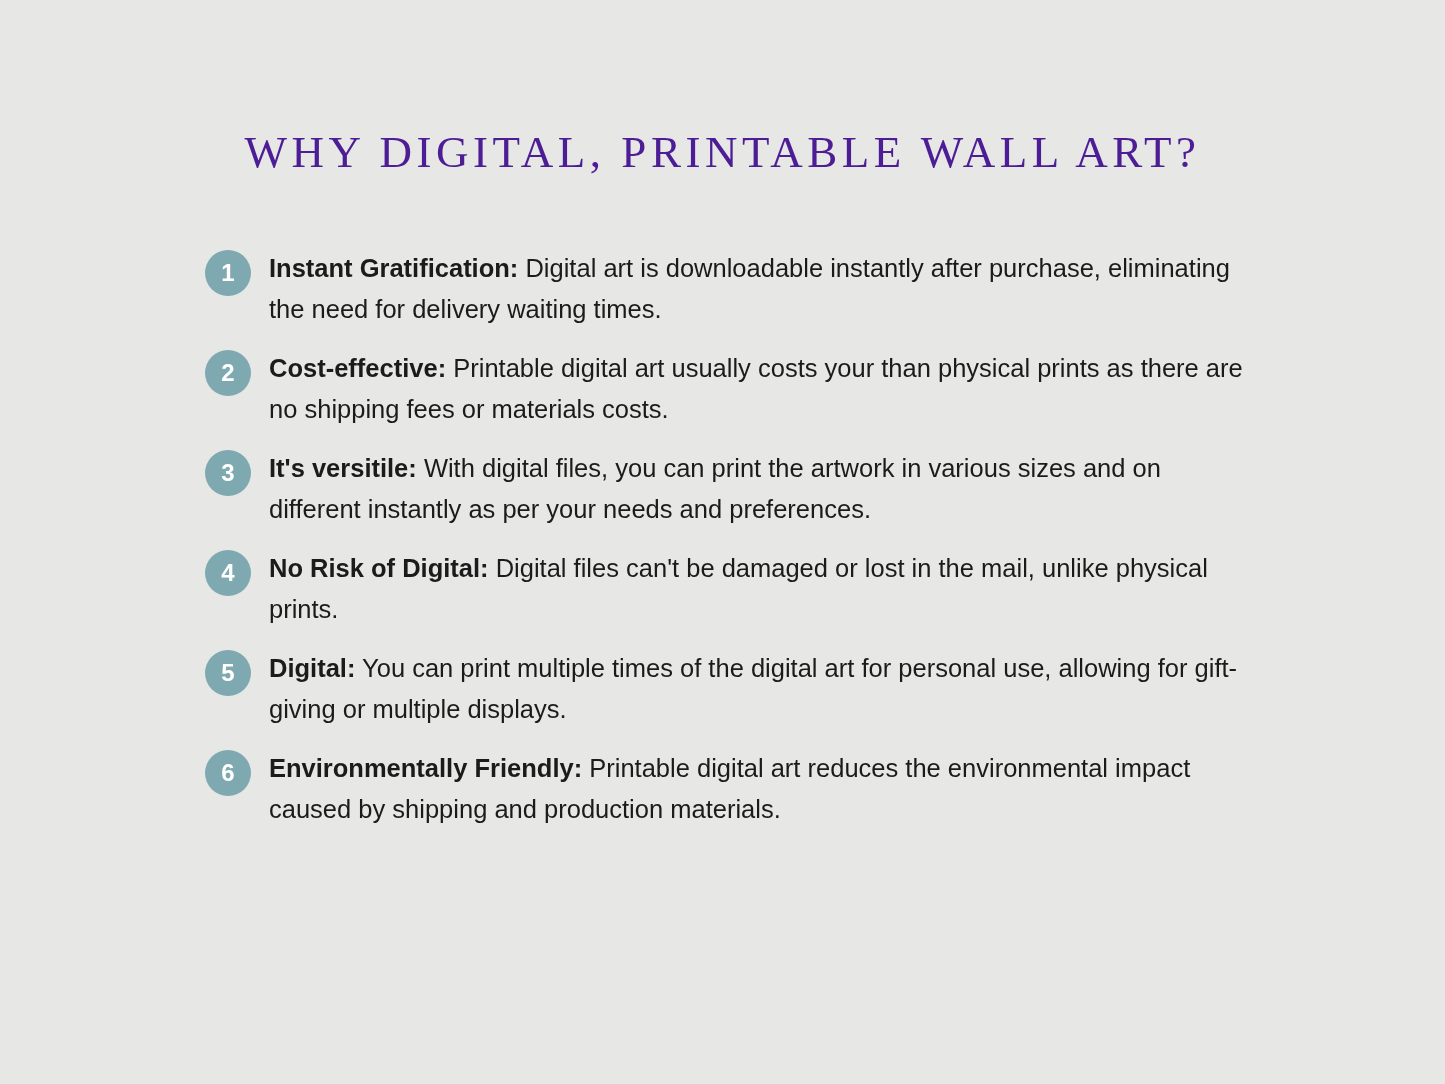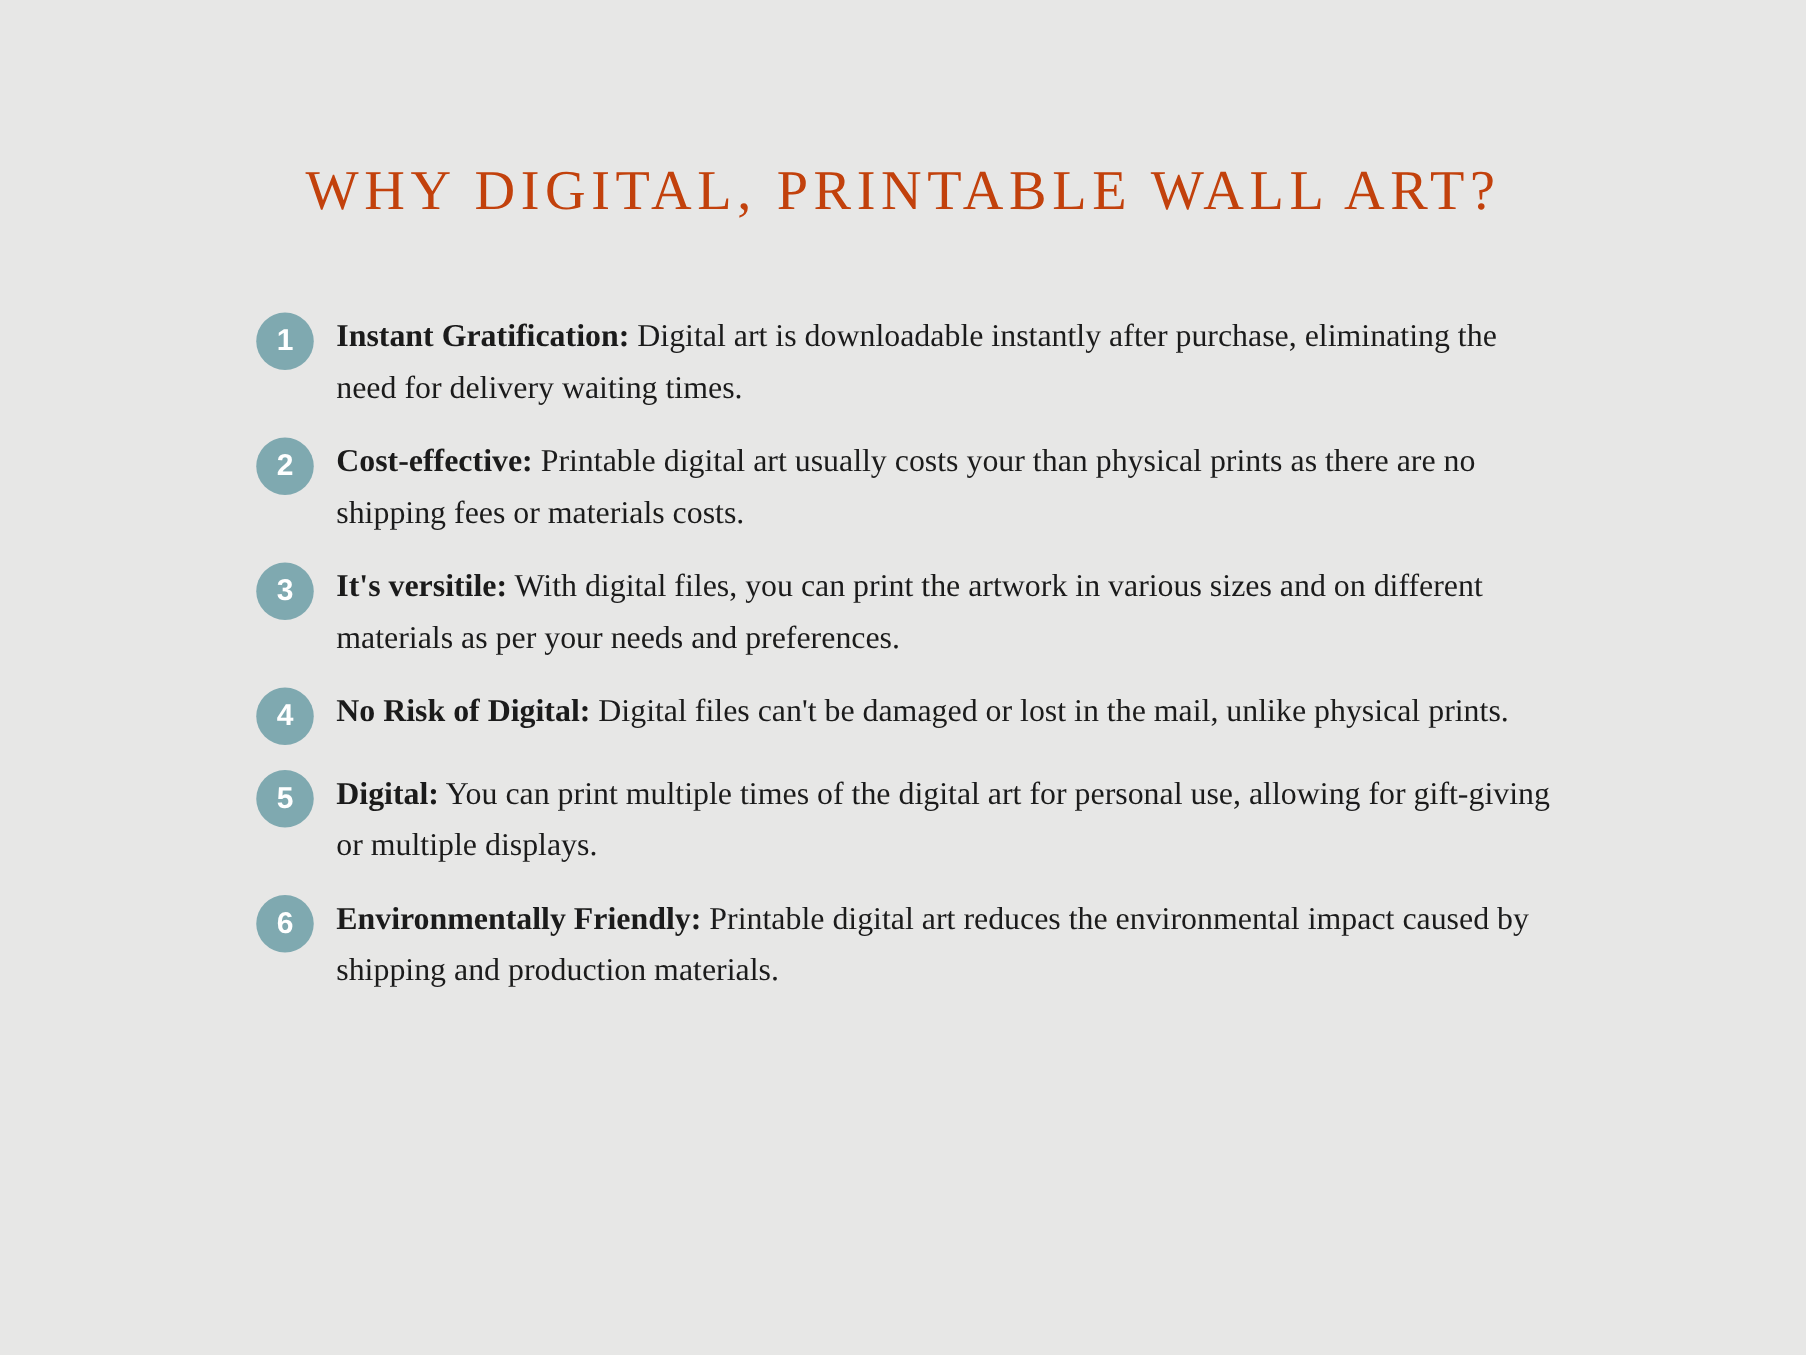--- a/index.html
+++ b/index.html
@@ -22,21 +22,21 @@
   }
   .title {
     position: absolute;
     top: 126px;
     left: 0;
     width: 1445px;
     text-align: center;
     font-family: "Liberation Serif", serif;
     font-size: 45px;
     letter-spacing: 4.5px;
-    color: #c2410c;
+    color: #4c1d95;
     font-weight: 400;
     white-space: nowrap;
   }
   .list {
     position: absolute;
     top: 248px;
     left: 205px;
     width: 1045px;
   }
   .item {
@@ -58,21 +58,21 @@
     justify-content: center;
     margin-right: 18px;
     margin-top: 2px;
     font-family: "Liberation Sans", sans-serif;
   }
   .text {
     flex: 1 1 auto;
     font-size: 25.5px;
     line-height: 41px;
     color: #1b1b1b;
-    font-family: Liberation Serif, serif;
+    font-family: Liberation Sans, sans-serif;
   }
   .text .lead {
     font-weight: bold;
   }
 </style>
 </head>
 <body>
 
 <div class="page">
 
@@ -90,21 +90,21 @@
     <div class="item">
       <div class="badge">2</div>
       <div class="text">
         <span class="lead">Cost-effective:</span><span> Printable digital art usually costs your than physical prints as there are no shipping fees or materials costs.</span>
       </div>
     </div>
 
     <div class="item">
       <div class="badge">3</div>
       <div class="text">
-        <span class="lead">It's versitile:</span><span> With digital files, you can print the artwork in various sizes and on different materials as per your needs and preferences.</span>
+        <span class="lead">It's versitile:</span><span> With digital files, you can print the artwork in various sizes and on different instantly as per your needs and preferences.</span>
       </div>
     </div>
 
     <div class="item">
       <div class="badge">4</div>
       <div class="text">
         <span class="lead">No Risk of Digital:</span><span> Digital files can't be damaged or lost in the mail, unlike physical prints.</span>
       </div>
     </div>
 

